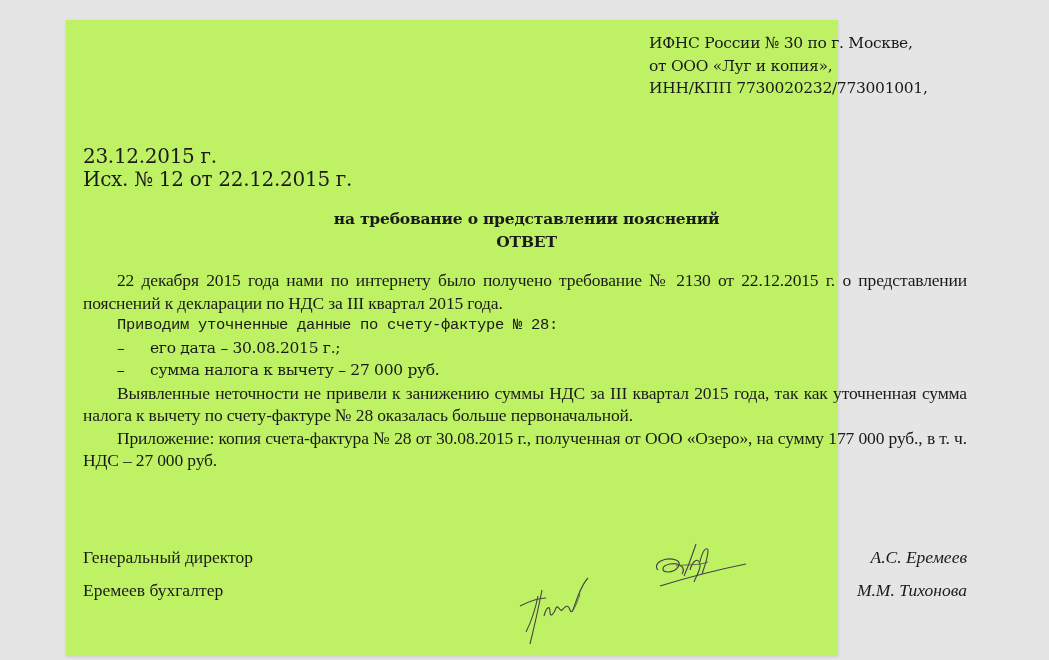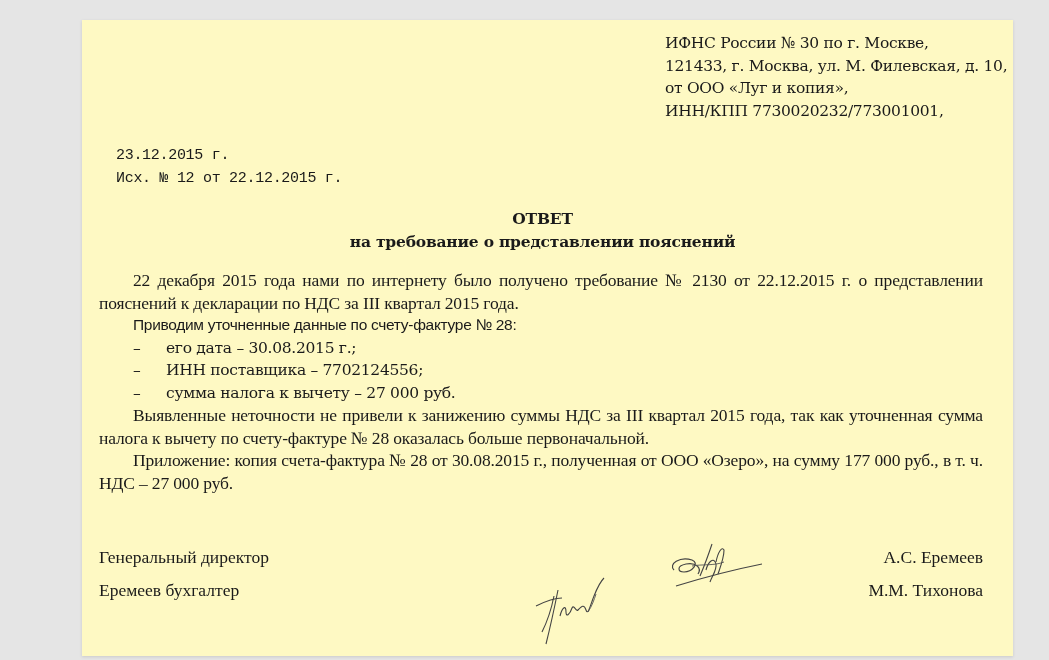--- a/index.html
+++ b/index.html
@@ -12,45 +12,43 @@
       background: #e5e5e5;
       position: relative;
       overflow: hidden;
       font-family: "DejaVu Serif", "Liberation Serif", serif;
       color: #1a1a1a;
     }
     .sheet {
       position: absolute;
       left: 66px;
       top: 20px;
-      width: 931px;
+      width: 772px;
       height: 636px;
-      background: #fef9c3;
+      background: #bef264;
       box-shadow: 0 1px 3px rgba(0,0,0,0.12);
-      margin-left: 16px;
     }
     .addressee {
       position: absolute;
       left: 583px;
       top: 12px;
       font-size: 15.5px;
       line-height: 22.5px;
       letter-spacing: -0.3px;
       white-space: nowrap;
     }
     .addressee div { margin: 0; }
     .meta {
       position: absolute;
-      left: 34px;
+      left: 17px;
       top: 125px;
-      font-size: 15px;
+      font-size: 20px;
       line-height: 22.5px;
       letter-spacing: -0.3px;
       white-space: nowrap;
-      font-family: Liberation Mono, monospace;
     }
     .title-block {
       position: absolute;
       left: 0;
       width: 921px;
       top: 188px;
       text-align: center;
       font-weight: bold;
       font-size: 15.5px;
       line-height: 22.5px;
@@ -66,21 +64,21 @@
       line-height: 22.5px;
       letter-spacing: -0.15px;
     }
     .body-text p {
       margin: 0;
       text-indent: 34px;
       text-align: justify;
       text-align-last: left;
     }
     .body-text .plain {
-      font-family: Liberation Sans, sans-serif;
+      font-family: Liberation Mono, monospace;
       font-size: 15.5px;
       letter-spacing: -0.3px;
     }
     .list { margin: 0; padding: 0; list-style: none; }
     .list li {
       position: relative;
       padding-left: 67px;
       font-family: "DejaVu Serif", "Liberation Serif", serif;
       font-size: 15.5px;
       letter-spacing: -0.3px;
@@ -97,53 +95,52 @@
       width: 884px;
       font-family: "Liberation Serif", "DejaVu Serif", serif;
       font-size: 17.5px;
       line-height: 22.5px;
     }
     .sig-row {
       position: relative;
       height: 33px;
     }
     .sig-row .pos { position: absolute; left: 0; top: 0; }
-    .sig-row .name { position: absolute; right: 0; top: 0; }
+    .sig-row .name { position: absolute; right: 0; top: 0; font-style: italic; }
     .sig-mark {
       position: absolute;
     }
   </style>
 </head>
 <body>
 
 <div class="sheet">
 
   <div class="addressee">
     <div>ИФНС России № 30 по г. Москве,</div>
-    <div>121433, г. Москва, ул. М. Филевская, д. 10,</div>
     <div>от ООО «Луг и копия»,</div>
     <div>ИНН/КПП 7730020232/773001001,</div>
   </div>
 
   <div class="meta">
     <div>23.12.2015 г.</div>
     <div>Исх. № 12 от 22.12.2015 г.</div>
   </div>
 
   <div class="title-block">
+    <div>на требование о представлении пояснений</div>
     <div>ОТВЕТ</div>
-    <div>на требование о представлении пояснений</div>
   </div>
 
   <div class="body-text">
     <p>22 декабря 2015 года нами по интернету было получено требование № 2130 от 22.12.2015 г. о представлении пояснений к декларации по НДС за III квартал 2015 года.</p>
     <p class="plain">Приводим уточненные данные по счету-фактуре № 28:</p>
     <ul class="list">
       <li><span class="dash">–</span><span>его дата – 30.08.2015 г.;</span></li>
-      <li><span class="dash">–</span><span>ИНН поставщика – 7702124556;</span></li>
+      <li><span class="dash">–</span></li>
       <li><span class="dash">–</span><span>сумма налога к вычету – 27 000 руб.</span></li>
     </ul>
     <p>Выявленные неточности не привели к занижению суммы НДС за III квартал 2015 года, так как уточненная сумма налога к вычету по счету-фактуре № 28 оказалась больше первоначальной.</p>
     <p>Приложение: копия счета-фактура № 28 от 30.08.2015 г., полученная от ООО «Озеро», на сумму 177 000 руб., в т. ч. НДС – 27 000 руб.</p>
   </div>
 
   <div class="signatures">
     <div class="sig-row">
       <span class="pos">Генеральный директор</span>
       <span class="name">А.С. Еремеев</span>

